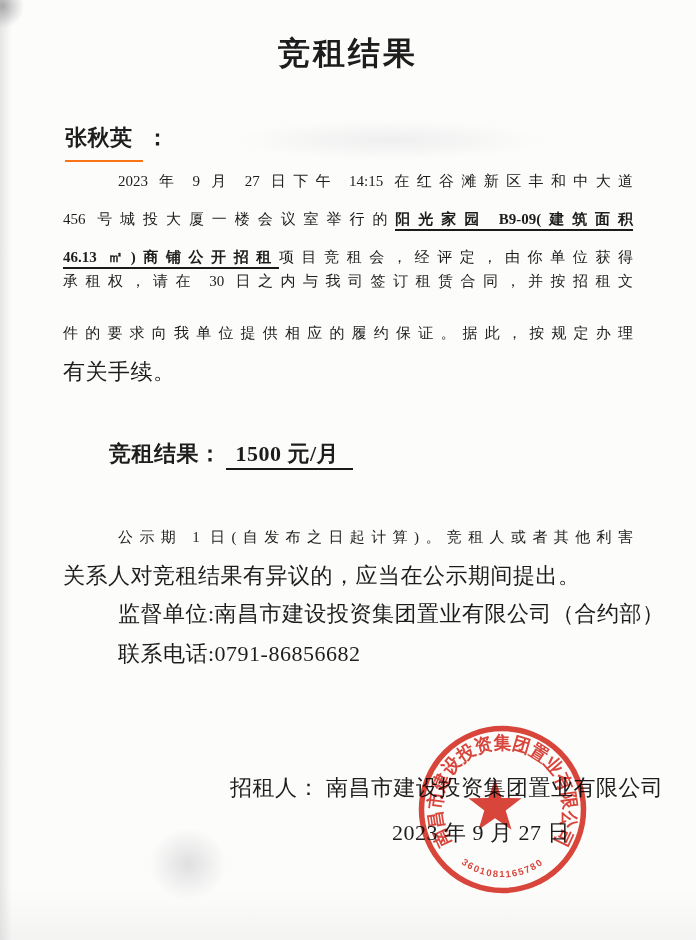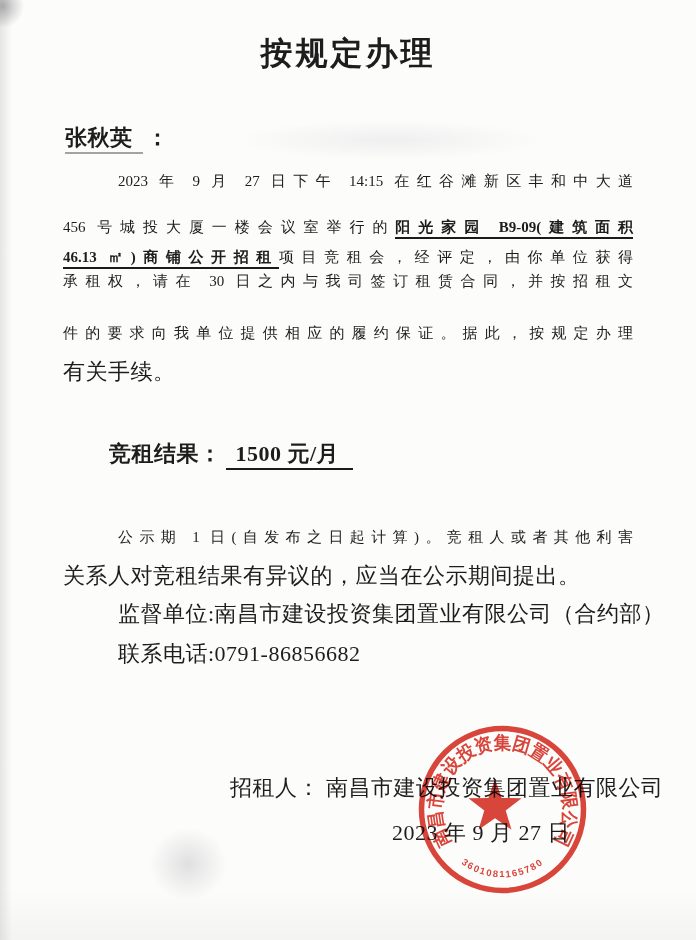--- a/index.html
+++ b/index.html
@@ -30,22 +30,22 @@
     text-align:justify;text-align-last:justify;
   }
   .indent{padding-left:55px;box-sizing:border-box;}
   .em-underline{
     font-weight:700;
     border-bottom:2px solid #1b1b1b;
     padding-bottom:2px;
   }
   .name-underline{
     font-weight:700;
-    border-bottom:2px solid #a3a3a3;
-    padding-bottom:2px;padding-right:10px;
+    border-bottom:2px solid #f97316;
+    padding-bottom:10px;padding-right:10px;
   }
   .recipient-colon{font-weight:700;margin-left:4px;}
   .result-line{font-weight:700;}
   .result-value{
     border-bottom:2px solid #1b1b1b;
     padding:0 14px 2px 10px;margin-left:4px;
   }
   .sig-label{margin-right:6px;}
   
   .smudge{position:absolute;pointer-events:none;}
@@ -87,30 +87,30 @@
 <body>
 
 <div class="page">
 
   <div class="smudge smudge-left-edge"></div>
   <div class="smudge smudge-corner"></div>
   <div class="smudge smudge-ghost"></div>
   <div class="smudge smudge-bottom"></div>
   <div class="smudge smudge-bottom2"></div>
 
-  <div class="doc-title">按规定办理</div>
+  <div class="doc-title">竞租结果</div>
 
   <div class="line" style="left:65px;top:124px;">
     <span class="name-underline">张秋英</span><span class="recipient-colon">：</span>
   </div>
 
   <div class="jline indent" style="top:168px;">
     <span>2023 年 9 月 27 日下午 14:15 在红谷滩新区丰和中大道</span>
   </div>
-  <div class="jline" style="top:206px;margin-top:8px;">
+  <div class="jline" style="top:206px;">
     <span>456 号城投大厦一楼会议室举行的</span><span class="em-underline">阳光家园 B9-09(建筑面积</span>
   </div>
   <div class="jline" style="top:244px;">
     <span class="em-underline">46.13 ㎡)商铺公开招租</span><span>项目竞租会，经评定，由你单位获得</span>
   </div>
   <div class="jline" style="top:268px;">
     <span>承租权，请在 30 日之内与我司签订租赁合同，并按招租文</span>
   </div>
   <div class="jline" style="top:320px;">
     <span>件的要求向我单位提供相应的履约保证。据此，按规定办理</span>

